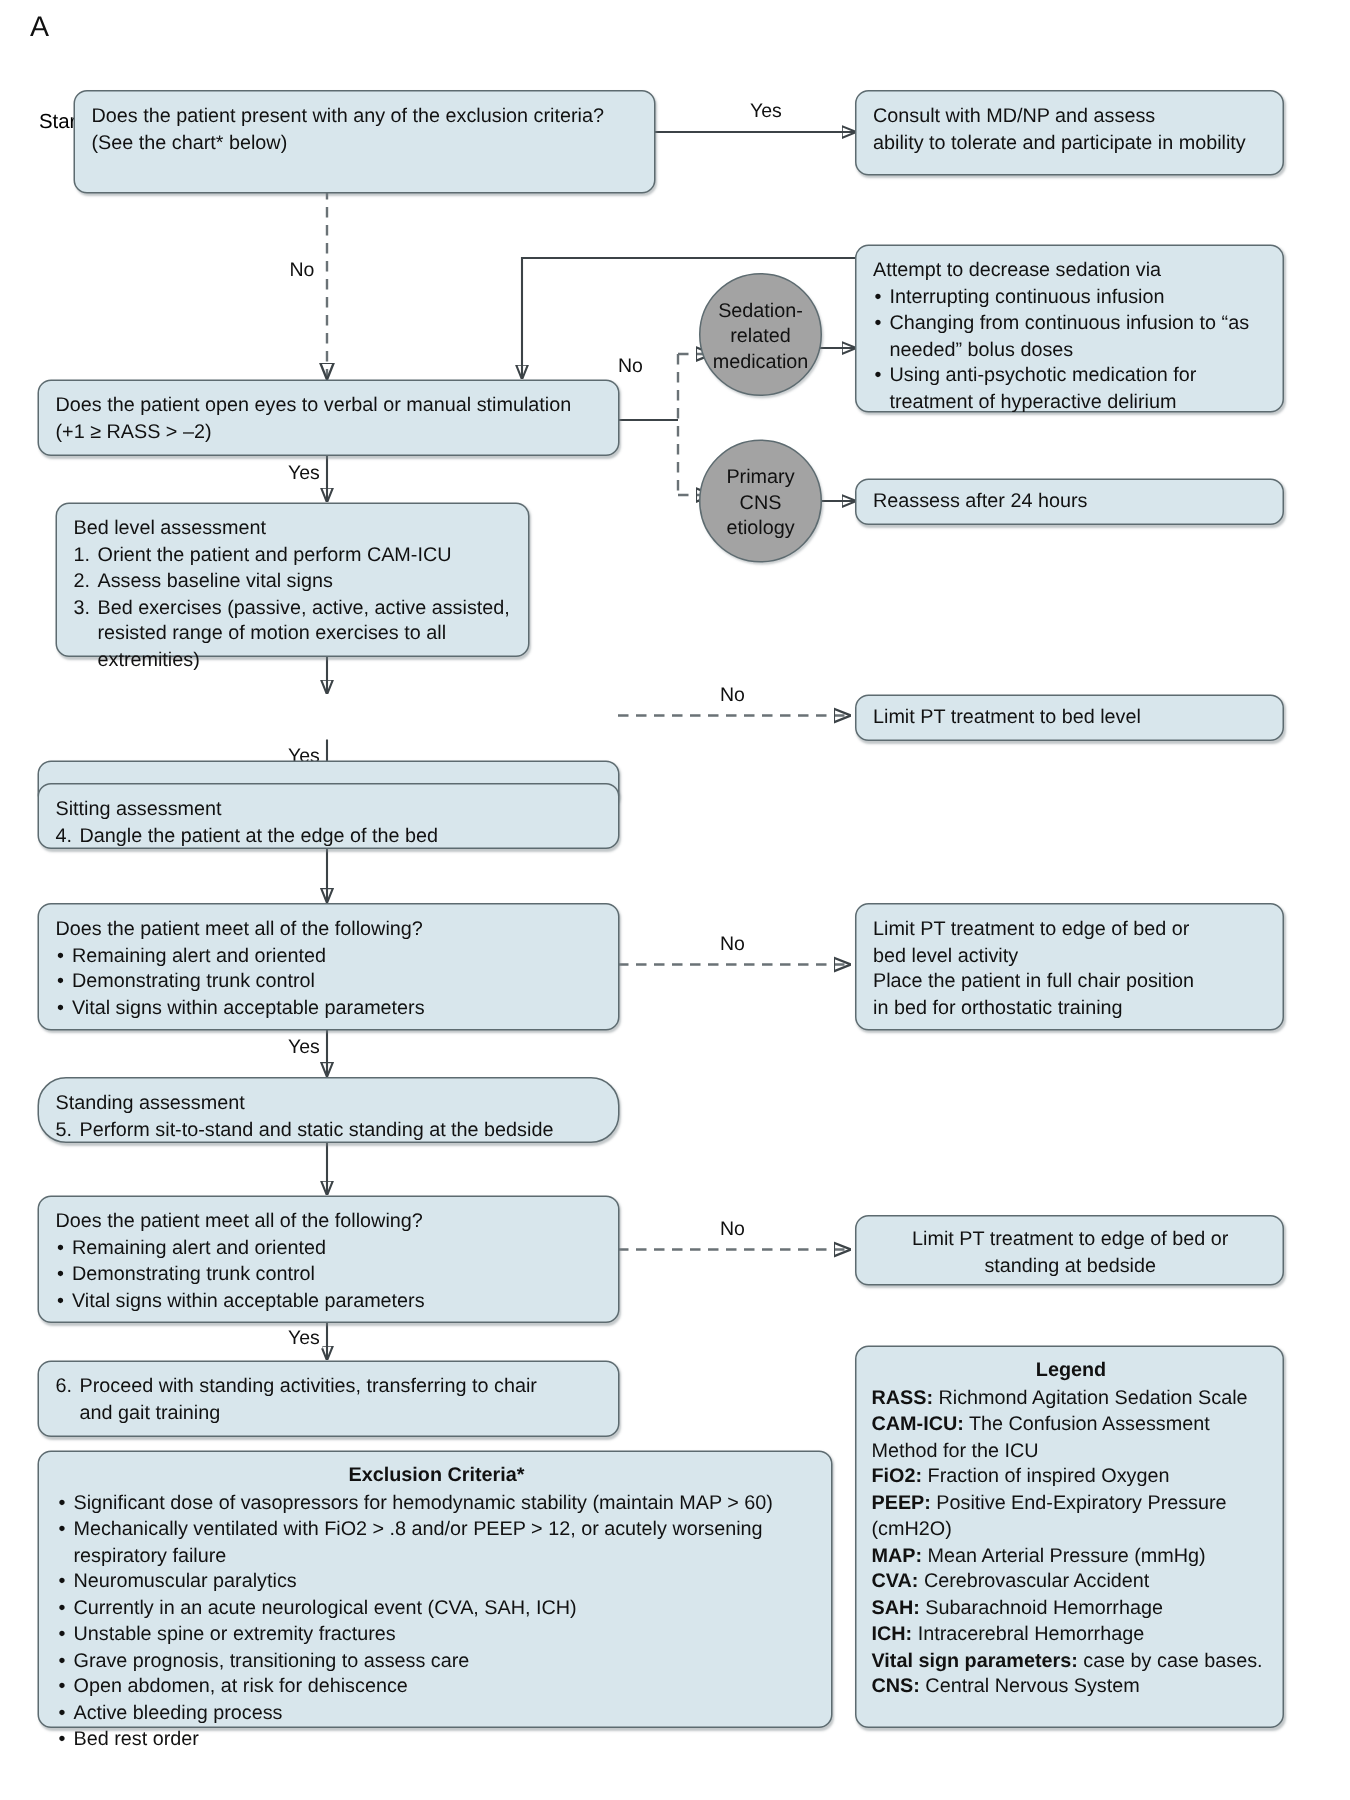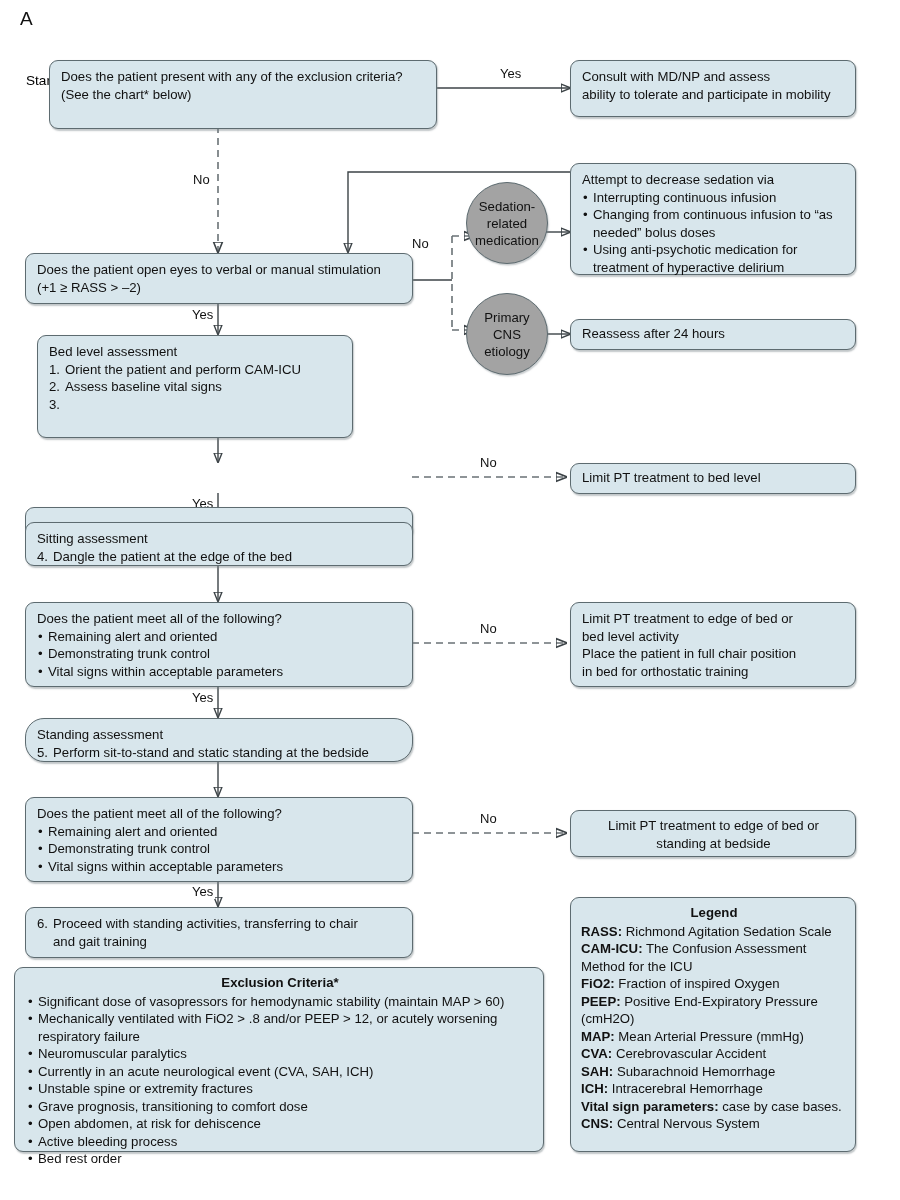--- a/index.html
+++ b/index.html
@@ -186,21 +186,21 @@
 
   <div class="node" style="left:37px;top:335px;width:316px;height:103px;">
     <span class="ln">Bed level assessment</span>
     <span class="num">
       <i>1.</i><span>Orient the patient and perform CAM-ICU</span>
     </span>
     <span class="num">
       <i>2.</i><span>Assess baseline vital signs</span>
     </span>
     <span class="num">
-      <i>3.</i>
+      <i>3.</i><span>Bed exercises (passive, active, active assisted, resisted range of motion exercises to all extremities)</span>
     </span>
   </div>
 
   <div class="node" style="left:25px;top:463px;width:388px;height:31px;padding-top:15px;margin-top:44px;">
     <span class="ln">Does the patient appropriately attend to the tasks?</span>
   </div>
 
   <div class="node" style="left:570px;top:463px;width:286px;height:31px;padding-top:5px;">
     <span class="ln">Limit PT treatment to bed level</span>
   </div>
@@ -245,28 +245,28 @@
     <span class="ln">standing at bedside</span>
   </div>
 
   <div class="node" style="left:25px;top:907px;width:388px;height:51px;">
     <span class="num">
       <i>6.</i><span>Proceed with standing activities, transferring to chair</span>
     </span>
     <span class="ln" style="padding-left:16px;">and gait training</span>
   </div>
 
-  <div class="node" style="left:14px;top:967px;width:530px;height:185px;padding:6px 10px 7px 12px;">
+  <div class="node" style="left:25px;top:967px;width:530px;height:185px;padding:6px 10px 7px 12px;">
     <span class="box-title">Exclusion Criteria*</span>
     <span class="bul wrapok">Significant dose of vasopressors for hemodynamic stability (maintain MAP &gt; 60)</span>
     <span class="bul wrapok">Mechanically ventilated with FiO2 &gt; .8 and/or PEEP &gt; 12, or acutely worsening respiratory failure</span>
     <span class="bul wrapok">Neuromuscular paralytics</span>
     <span class="bul wrapok">Currently in an acute neurological event (CVA, SAH, ICH)</span>
     <span class="bul wrapok">Unstable spine or extremity fractures</span>
-    <span class="bul wrapok">Grave prognosis, transitioning to comfort dose</span>
+    <span class="bul wrapok">Grave prognosis, transitioning to assess care</span>
     <span class="bul wrapok">Open abdomen, at risk for dehiscence</span>
     <span class="bul wrapok">Active bleeding process</span>
     <span class="bul wrapok">Bed rest order</span>
   </div>
 
   <div class="node" style="left:570px;top:897px;width:286px;height:255px;padding:6px 8px 7px 10px;">
     <span class="box-title">Legend</span>
     <span class="legend-line"><b>RASS:</b><span> Richmond Agitation Sedation Scale</span></span>
     <span class="legend-line"><b>CAM-ICU:</b><span> The Confusion Assessment Method for the ICU</span></span>
     <span class="legend-line"><b>FiO2:</b><span> Fraction of inspired Oxygen</span></span>

